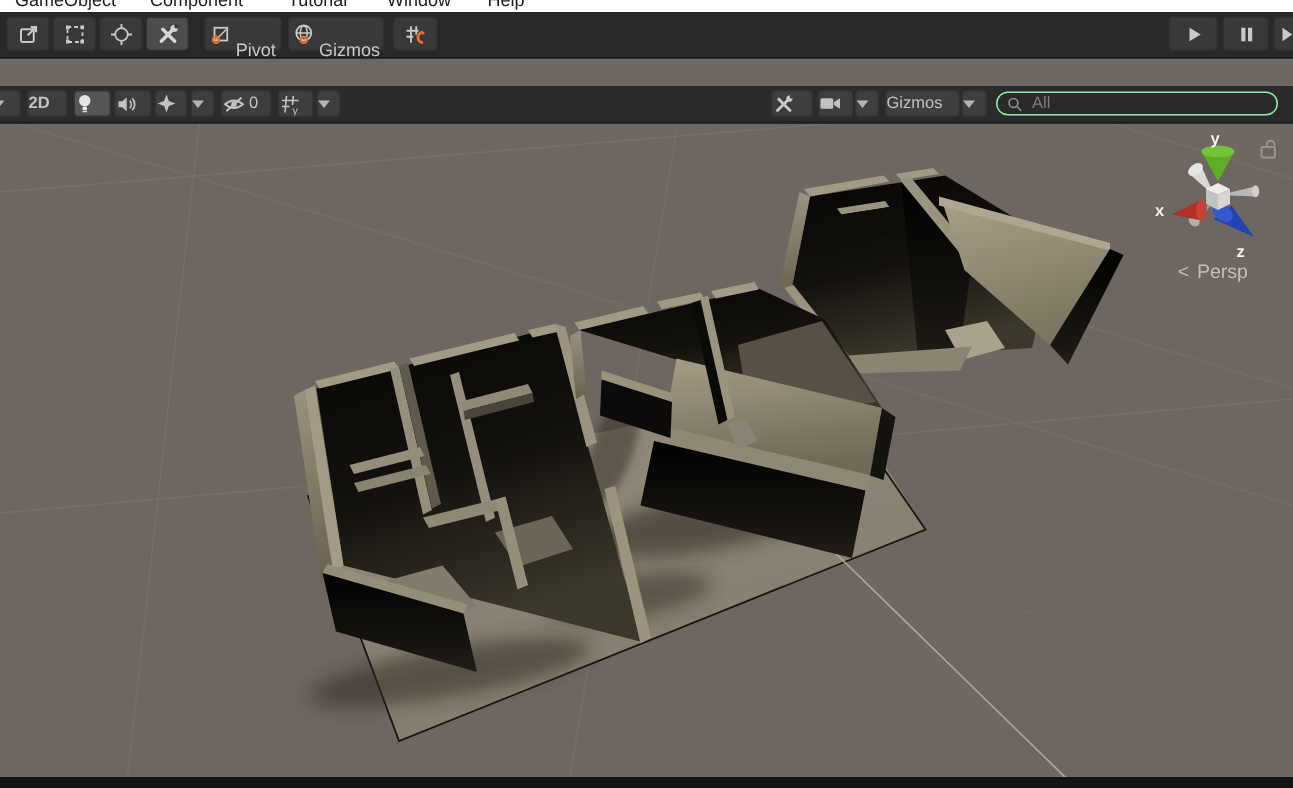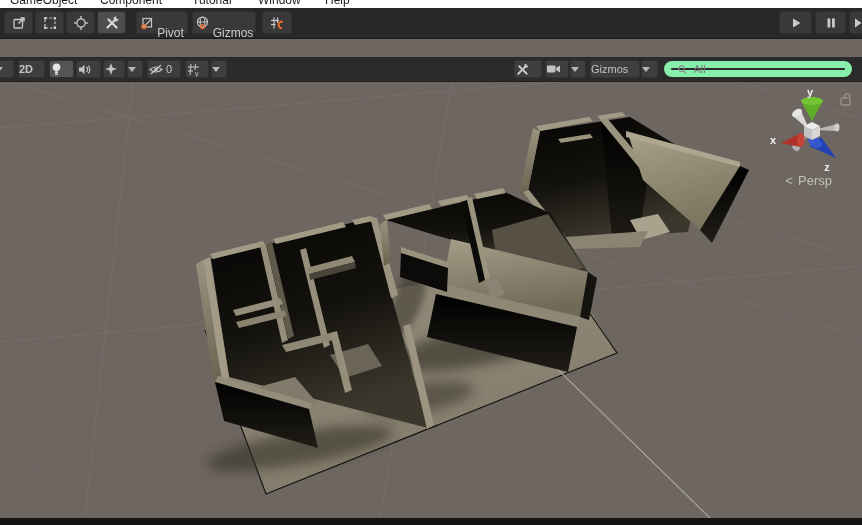--- a/index.html
+++ b/index.html
@@ -15,21 +15,21 @@
   .tbtn.active{background:#4d4d4d;}
   .tbtn .lbl{margin-left:3px;margin-top:20px;}
   
   .tabrow{position:absolute;left:0;top:38px;width:862px;height:19px;background:#303030;border-bottom:1px solid #242424;z-index:30;color:#c2c2c2;font-size:12px;}
   .tab-active{position:absolute;left:64px;top:0;width:86px;height:19px;background:#3d3d3d;border-radius:4px 4px 0 0;}
   
   .scenebar{position:absolute;left:0;top:57px;width:862px;height:24px;background:#2b2b2b;border-bottom:1px solid #1f1f1f;z-index:30;color:#c2c2c2;font-size:12px;}
   .sbtn{position:absolute;top:3px;height:18px;background:#3e3e3e;border:1px solid #333;border-radius:3px;
         display:flex;align-items:center;justify-content:flex-start;color:#c2c2c2;font-size:11px;box-sizing:border-box;}
   .sbtn.active{background:#555;}
-  .searchbox{position:absolute;left:664px;top:4px;width:188px;height:16px;background:#2a2a2a;border:7px solid #86efac;
+  .searchbox{position:absolute;left:664px;top:4px;width:188px;height:16px;background:#2a2a2a;border:1px solid #86efac;
              border-radius:8px;display:flex;align-items:center;padding:0 6px;box-sizing:border-box;}
   .searchbox input{background:transparent;border:none;outline:none;color:#aaa;font-size:11px;width:150px;
                    font-family:"Liberation Sans",sans-serif;}
   .searchbox input::placeholder{color:#7e7e7e;}
   
   #scene{position:absolute;left:0;top:0;z-index:1;}
   .bottomstrip{position:absolute;left:0;top:518px;width:862px;height:7px;background:#141414;z-index:30;}
   .caret{width:0;height:0;border-left:4px solid transparent;border-right:4px solid transparent;border-top:5px solid #b5b5b5;}
   svg text{font-family:"Liberation Sans",sans-serif;}
 </style>

